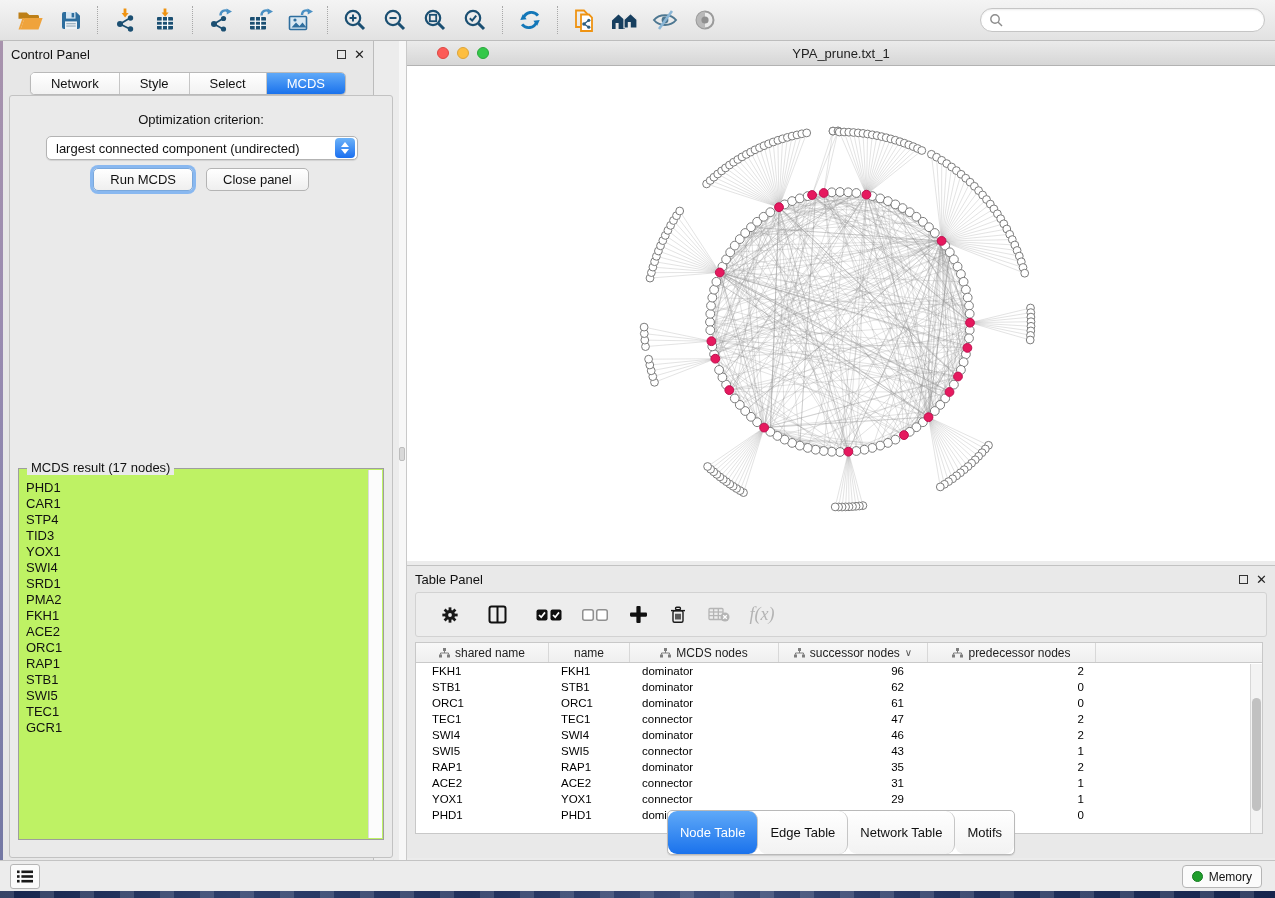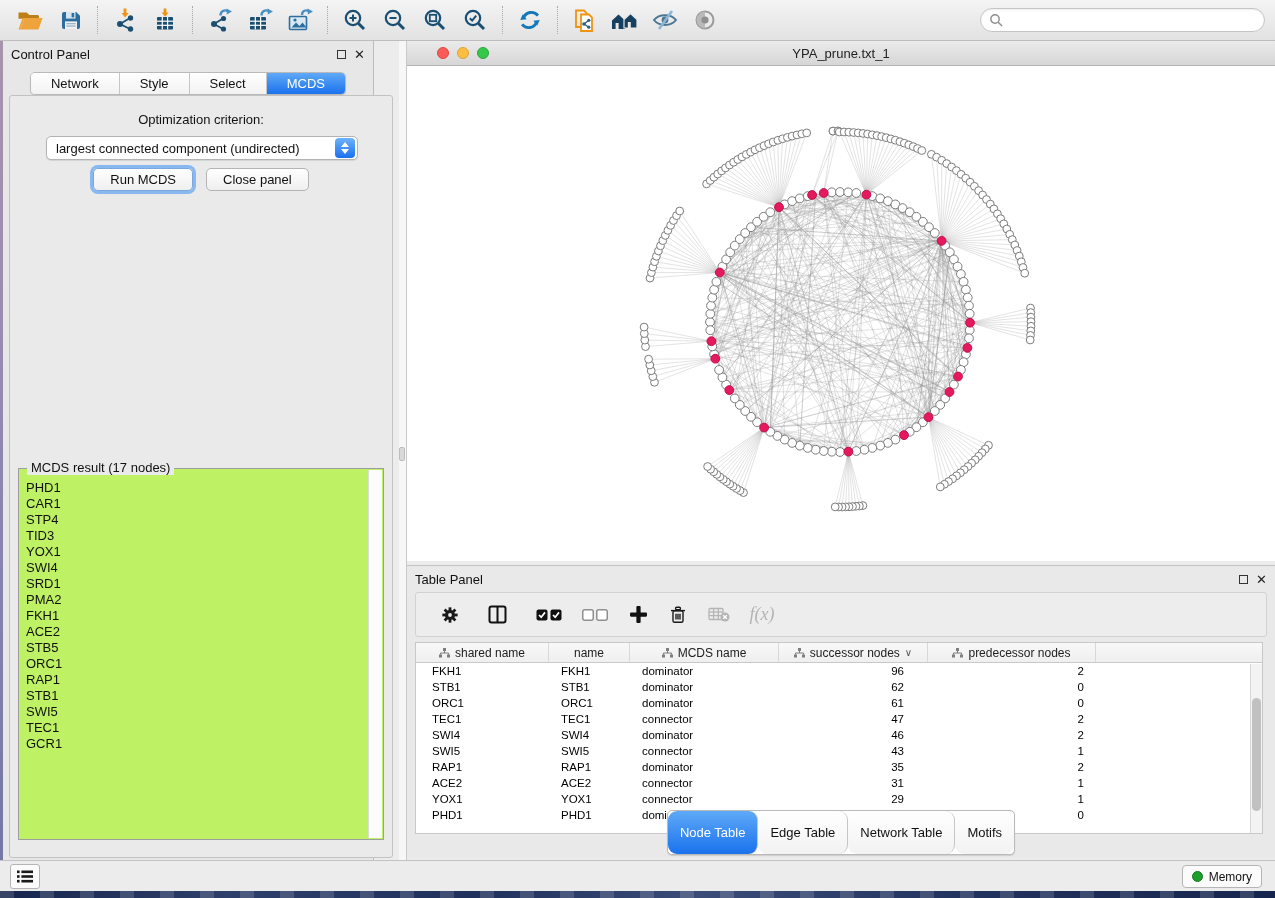--- a/index.html
+++ b/index.html
@@ -322,21 +322,20 @@
             <div class="list-item">PHD1</div>
             <div class="list-item">CAR1</div>
             <div class="list-item">STP4</div>
             <div class="list-item">TID3</div>
             <div class="list-item">YOX1</div>
             <div class="list-item">SWI4</div>
             <div class="list-item">SRD1</div>
             <div class="list-item">PMA2</div>
             <div class="list-item">FKH1</div>
             <div class="list-item">ACE2</div>
-            <div class="list-item">STB5</div>
             <div class="list-item">ORC1</div>
             <div class="list-item">RAP1</div>
             <div class="list-item">STB1</div>
             <div class="list-item">SWI5</div>
             <div class="list-item">TEC1</div>
             <div class="list-item">GCR1</div>
           </div>
         <div class="list-scroll"></div>
       </div>
     </div>
@@ -1200,21 +1199,21 @@
             <svg class="hdr-ico" width="11" height="10" viewBox="0 0 11 10">
               <g fill="#7d7d7d">
                 <rect x="4" y="0" width="3" height="3"></rect>
                 <rect x="0" y="6.5" width="3" height="3"></rect>
                 <rect x="8" y="6.5" width="3" height="3"></rect>
               </g>
               <g stroke="#7d7d7d" stroke-width="1">
                 <path d="M5.5 3v2M1.5 6.5V5h8v1.5" fill="none"></path>
               </g>
             </svg>
-            <span>MCDS name</span>
+            <span>MCDS nodes</span>
           </div>
           <div class="th col-3">
             <svg class="hdr-ico" width="11" height="10" viewBox="0 0 11 10">
               <g fill="#7d7d7d">
                 <rect x="4" y="0" width="3" height="3"></rect>
                 <rect x="0" y="6.5" width="3" height="3"></rect>
                 <rect x="8" y="6.5" width="3" height="3"></rect>
               </g>
               <g stroke="#7d7d7d" stroke-width="1">
                 <path d="M5.5 3v2M1.5 6.5V5h8v1.5" fill="none"></path>

